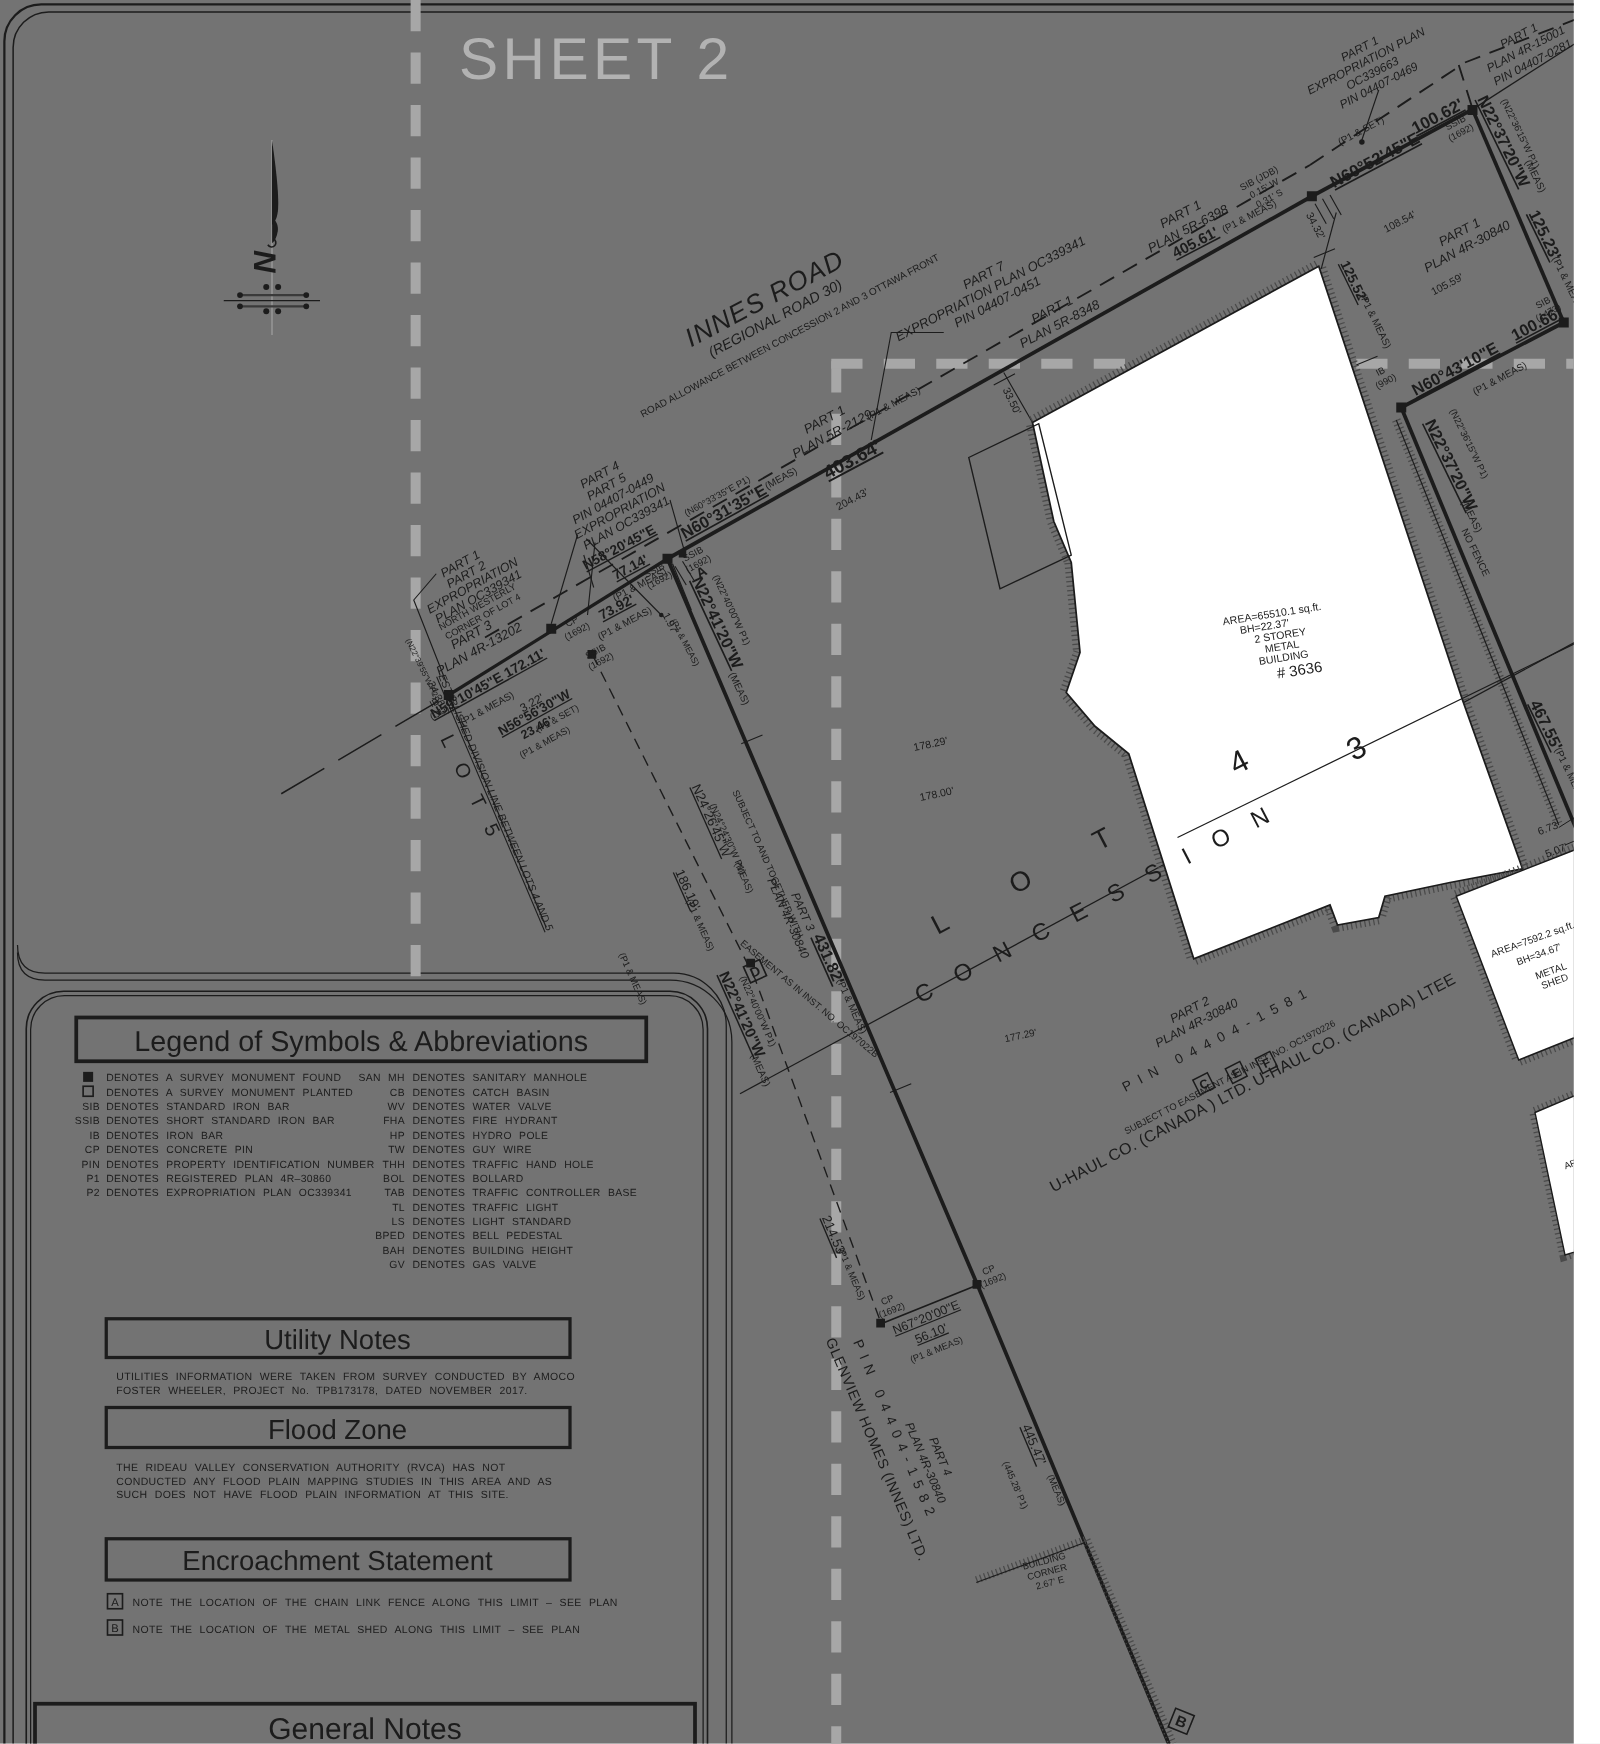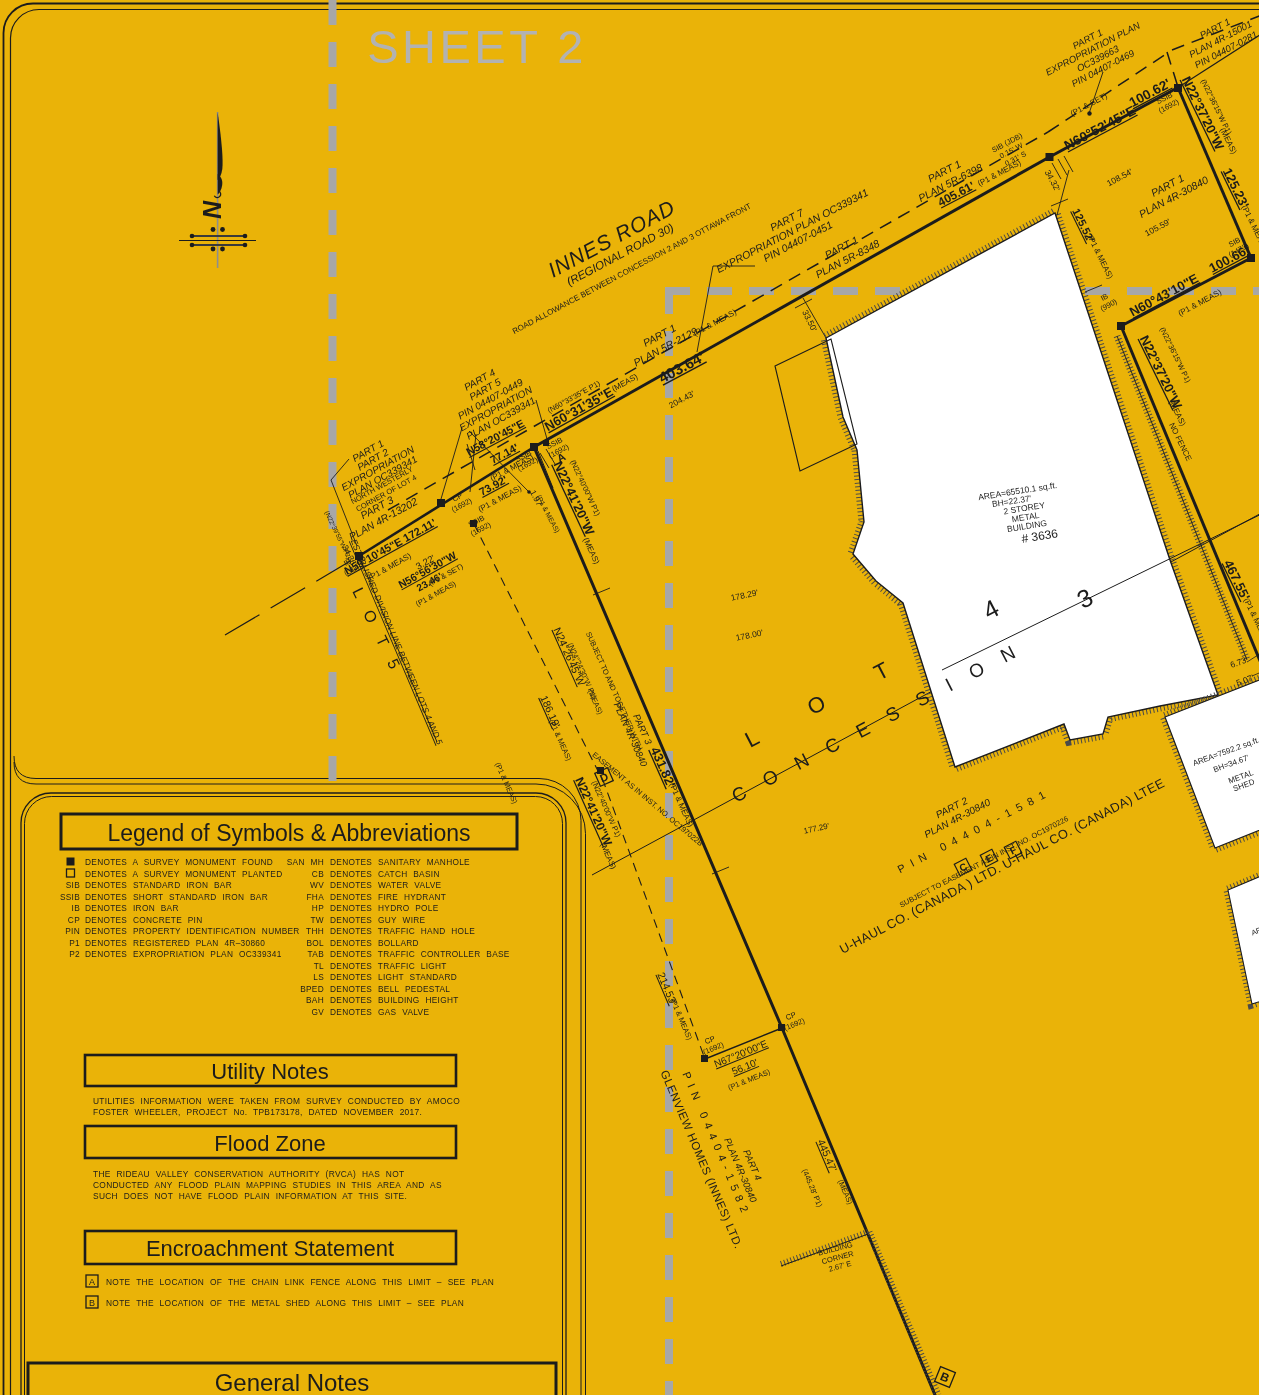--- a/index.html
+++ b/index.html
@@ -1,16 +1,16 @@
 <!DOCTYPE html>
 <html><head>
 <meta charset="utf-8">
 <style>
 html,body{margin:0;padding:0;background:#fff;}
-#page{position:relative;width:1259px;height:1395px;background:#eab308;overflow:hidden;text-decoration:underline;}
+#page{position:relative;width:1259px;height:1395px;background:#737373;overflow:hidden;text-decoration:underline;}
 svg{position:absolute;top:0;left:0;}
 text{font-family:"Liberation Sans",sans-serif;fill:#1c1c1c;}
 .b{font-weight:bold;}
 </style>
 </head>
 <body>
 <div id="page">
 <svg width="1280" height="1395" viewBox="0 0 1280 1395" fill="none" stroke-linecap="butt">
 
 <path d="M1280,3.5 H33 A29.5,29.5 0 0 0 3.5,33 V1395" stroke="#1c1c1c" stroke-width="1.8"></path>

